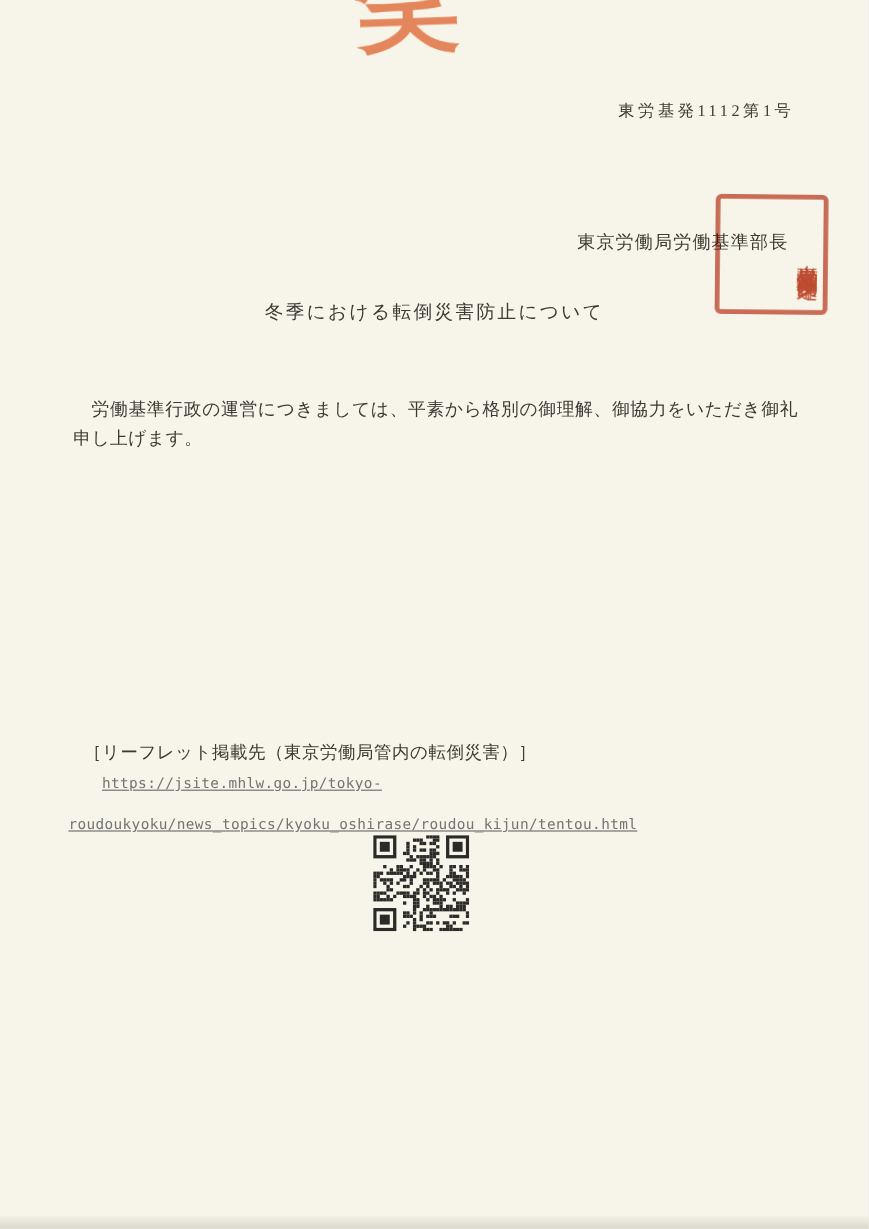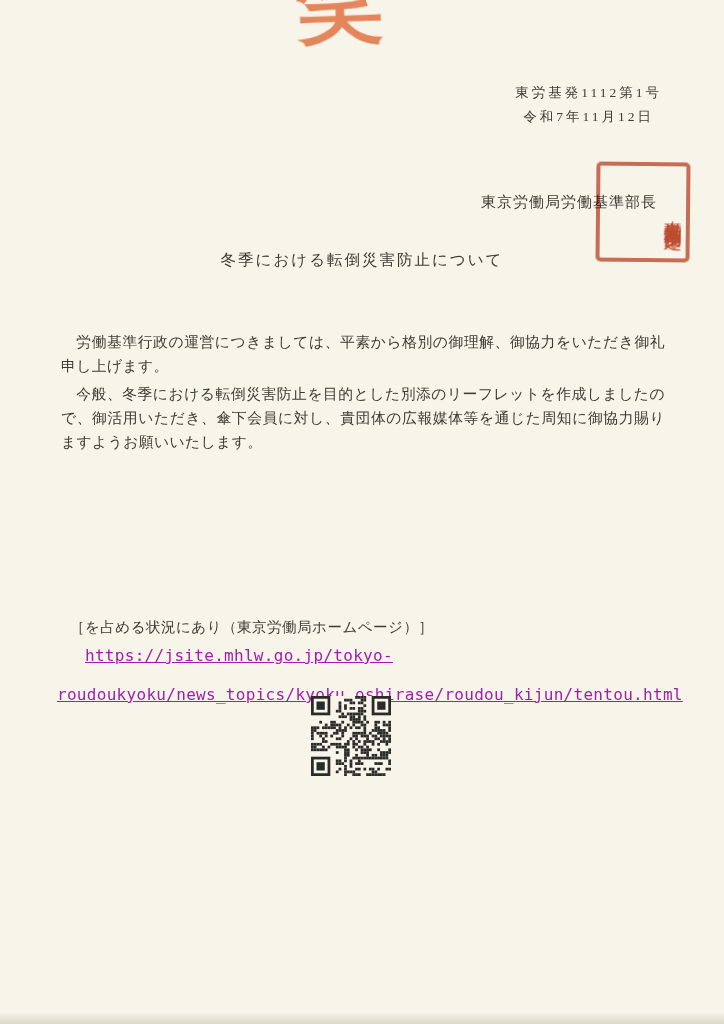--- a/index.html
+++ b/index.html
@@ -60,59 +60,57 @@
     font-size:14.8px;line-height:24px;letter-spacing:.4px;
     text-align:justify;
   }
   .body-text p{margin:4px;}
   .leaflet{
     position:absolute;top:618px;left:70px;
     font-size:14.5px;letter-spacing:.5px;
   }
   .url{
     font-family:"DejaVu Sans Mono","Liberation Mono",monospace;
-    font-size:16px;color:#a21caf;text-decoration:underline;
+    font-size:12px;color:#737373;text-decoration:underline;
     letter-spacing:.3px;cursor:pointer;
   }
   .url-1{margin-top:9px;margin-left:15px;}
   .url-2{margin-top:20px;margin-left:-13px;}
   .qr{position:absolute;top:696px;left:311px;width:80px;height:80px;}
   .bottom-shade{
     position:absolute;bottom:0;left:0;width:100%;height:12px;
     background:linear-gradient(to bottom,rgba(0,0,0,0),rgba(115,110,95,.22));
   }
 </style>
 </head>
 <body>
 
 <div class="page">
 
   <div class="top-stamp">笑</div>
 
   <div class="docmeta">
     <div>東労基発1112第1号</div>
-    <div>令和7年11月12日</div>
   </div>
 
 
   <div class="sender">東京労働局労働基準部長</div>
 
   <div class="seal">
     <span>東京労働局労働基準部長之印</span>
   </div>
 
   <h1 class="subject">冬季における転倒災害防止について</h1>
 
   <div class="body-text">
     <p>　労働基準行政の運営につきましては、平素から格別の御理解、御協力をいただき御礼申し上げます。</p>
-    <p>　今般、冬季における転倒災害防止を目的とした別添のリーフレットを作成しましたので、御活用いただき、傘下会員に対し、貴団体の広報媒体等を通じた周知に御協力賜りますようお願いいたします。</p>
   </div>
 
   <div class="leaflet">
-    <div>［を占める状況にあり（東京労働局ホームページ）］</div>
+    <div>［リーフレット掲載先（東京労働局管内の転倒災害）］</div>
     <div class="url url-1">https://jsite.mhlw.go.jp/tokyo-</div>
     <div class="url url-2">roudoukyoku/news_topics/kyoku_oshirase/roudou_kijun/tentou.html</div>
   </div>
 
   <div class="qr"><svg viewBox="0 0 87 87" width="80" height="80">
         <rect x="0" y="0" width="87" height="87" fill="#f7f4e9"></rect>
         <rect x="48" y="0" width="3" height="3" fill="#2a2a28"></rect>
         <rect x="51" y="0" width="3" height="3" fill="#2a2a28"></rect>
         <rect x="54" y="0" width="3" height="3" fill="#2a2a28"></rect>
         <rect x="57" y="0" width="3" height="3" fill="#2a2a28"></rect>

